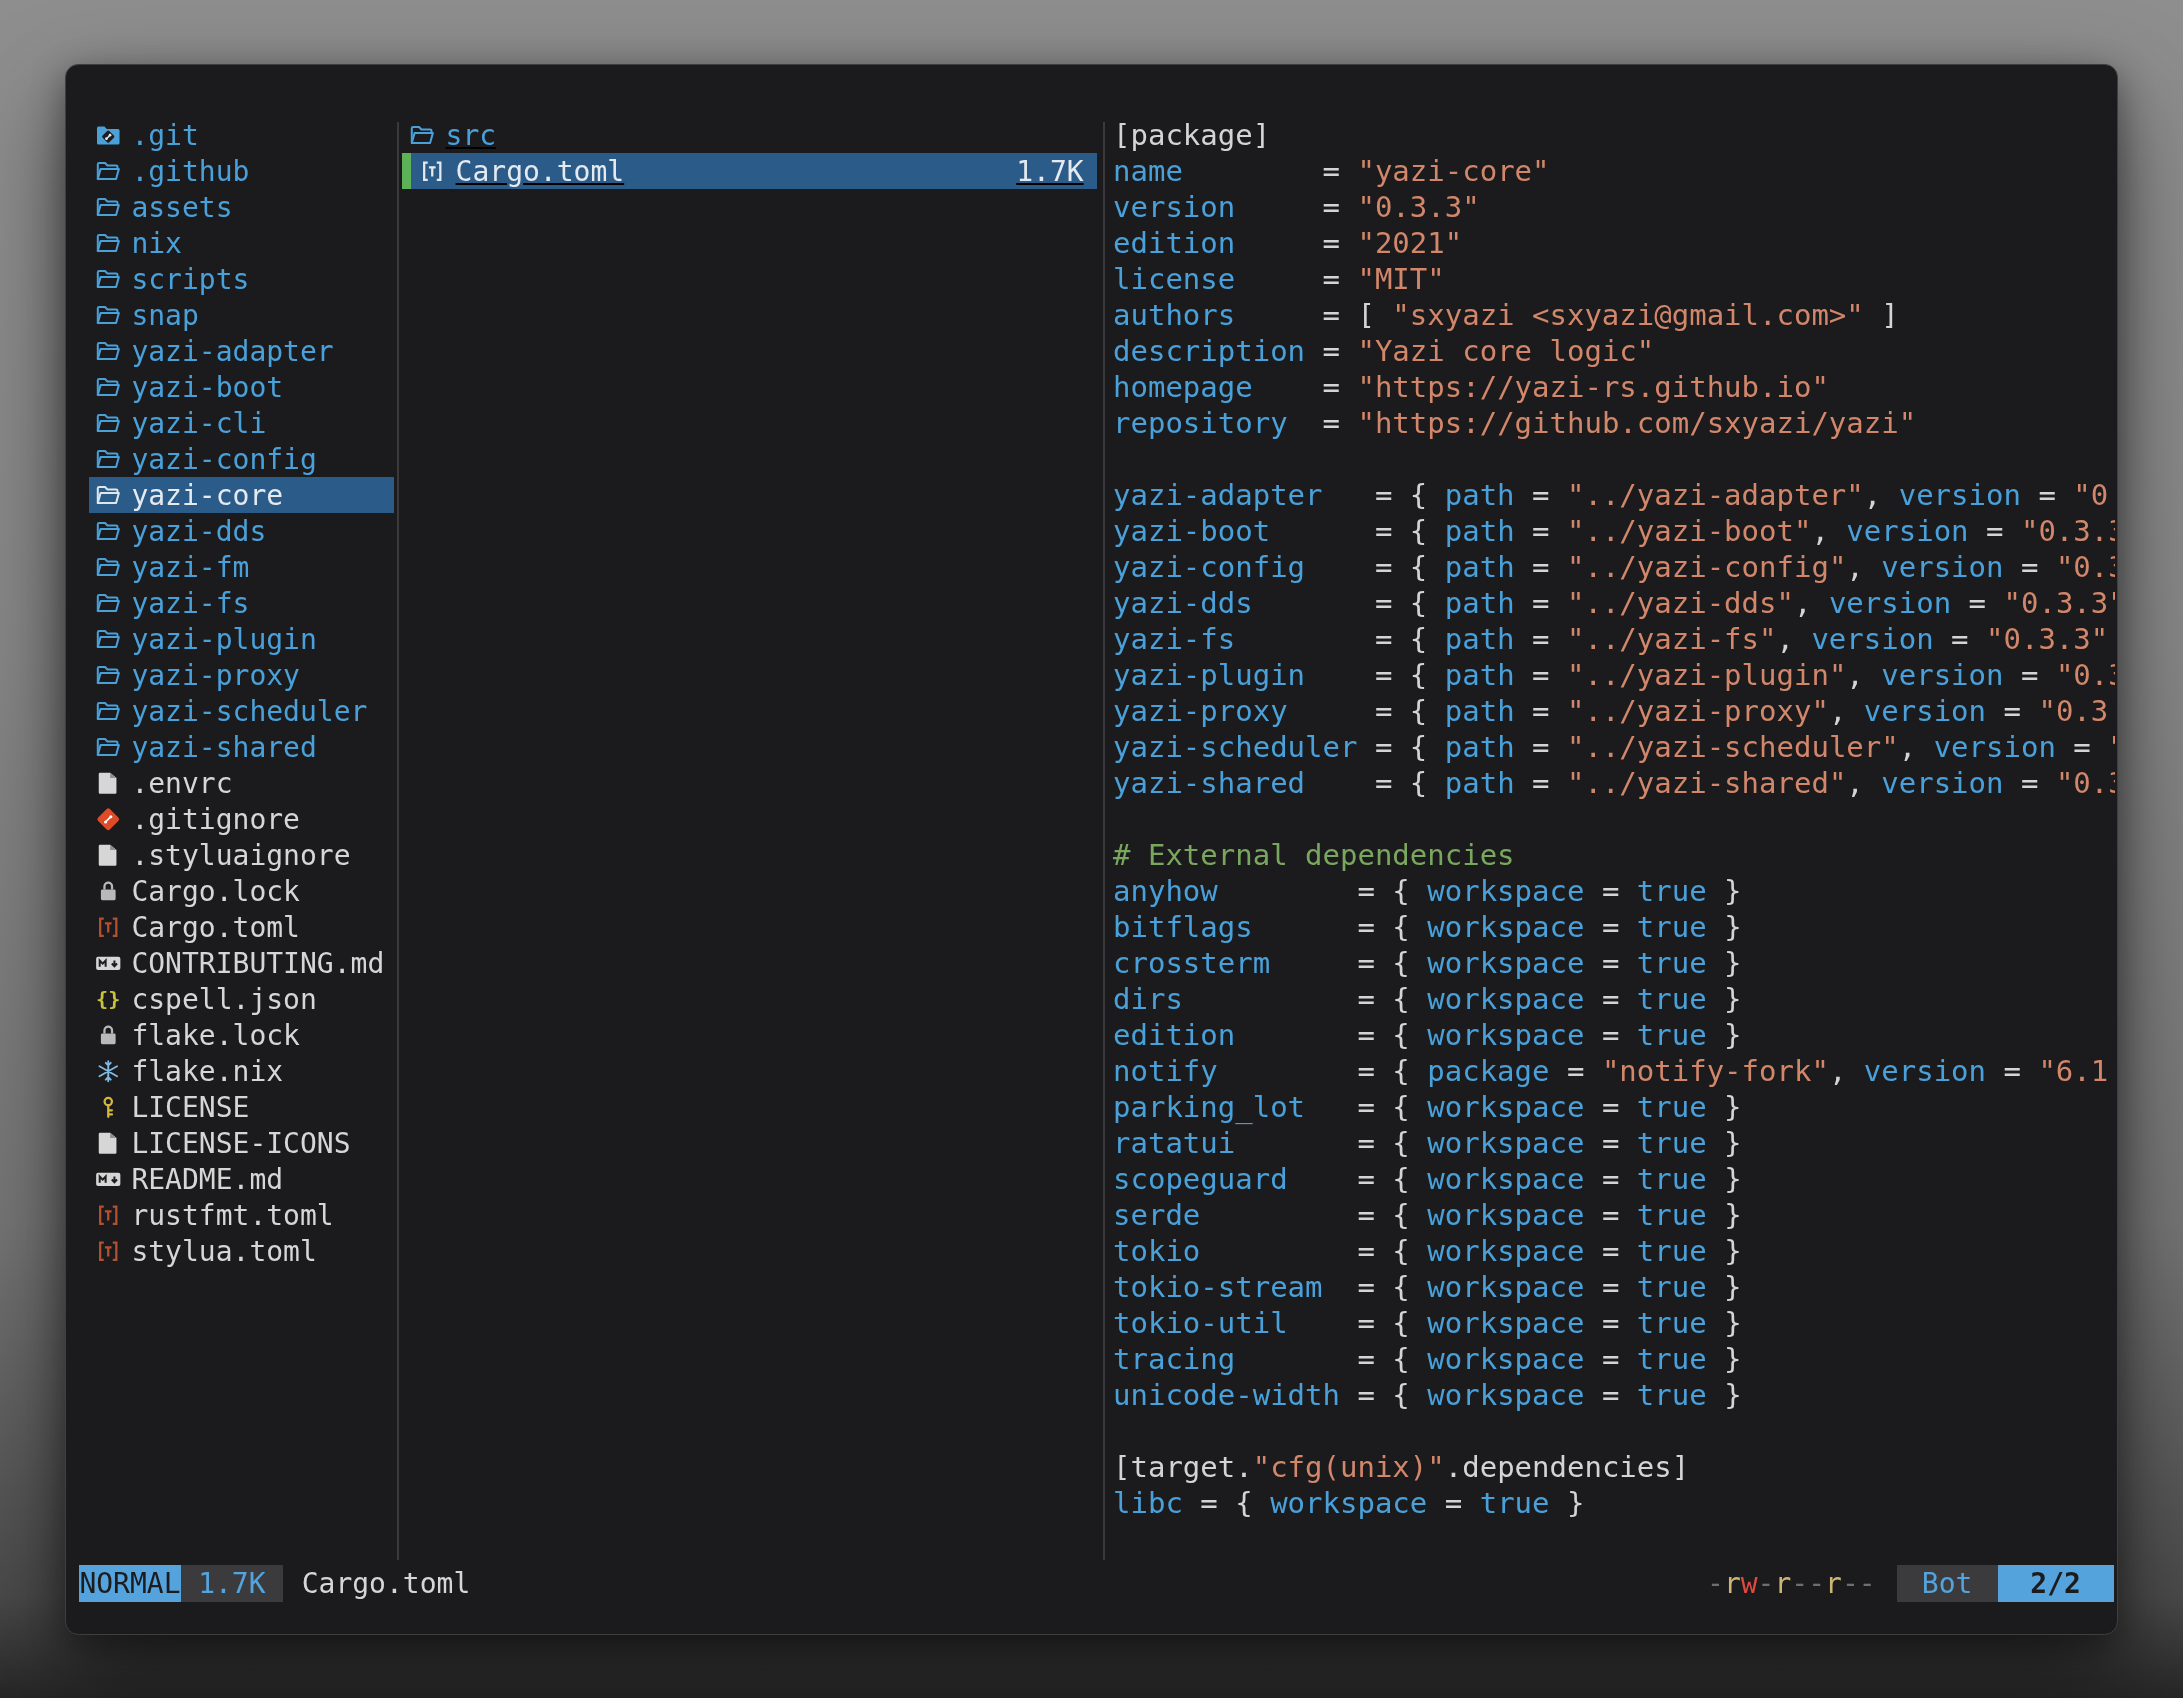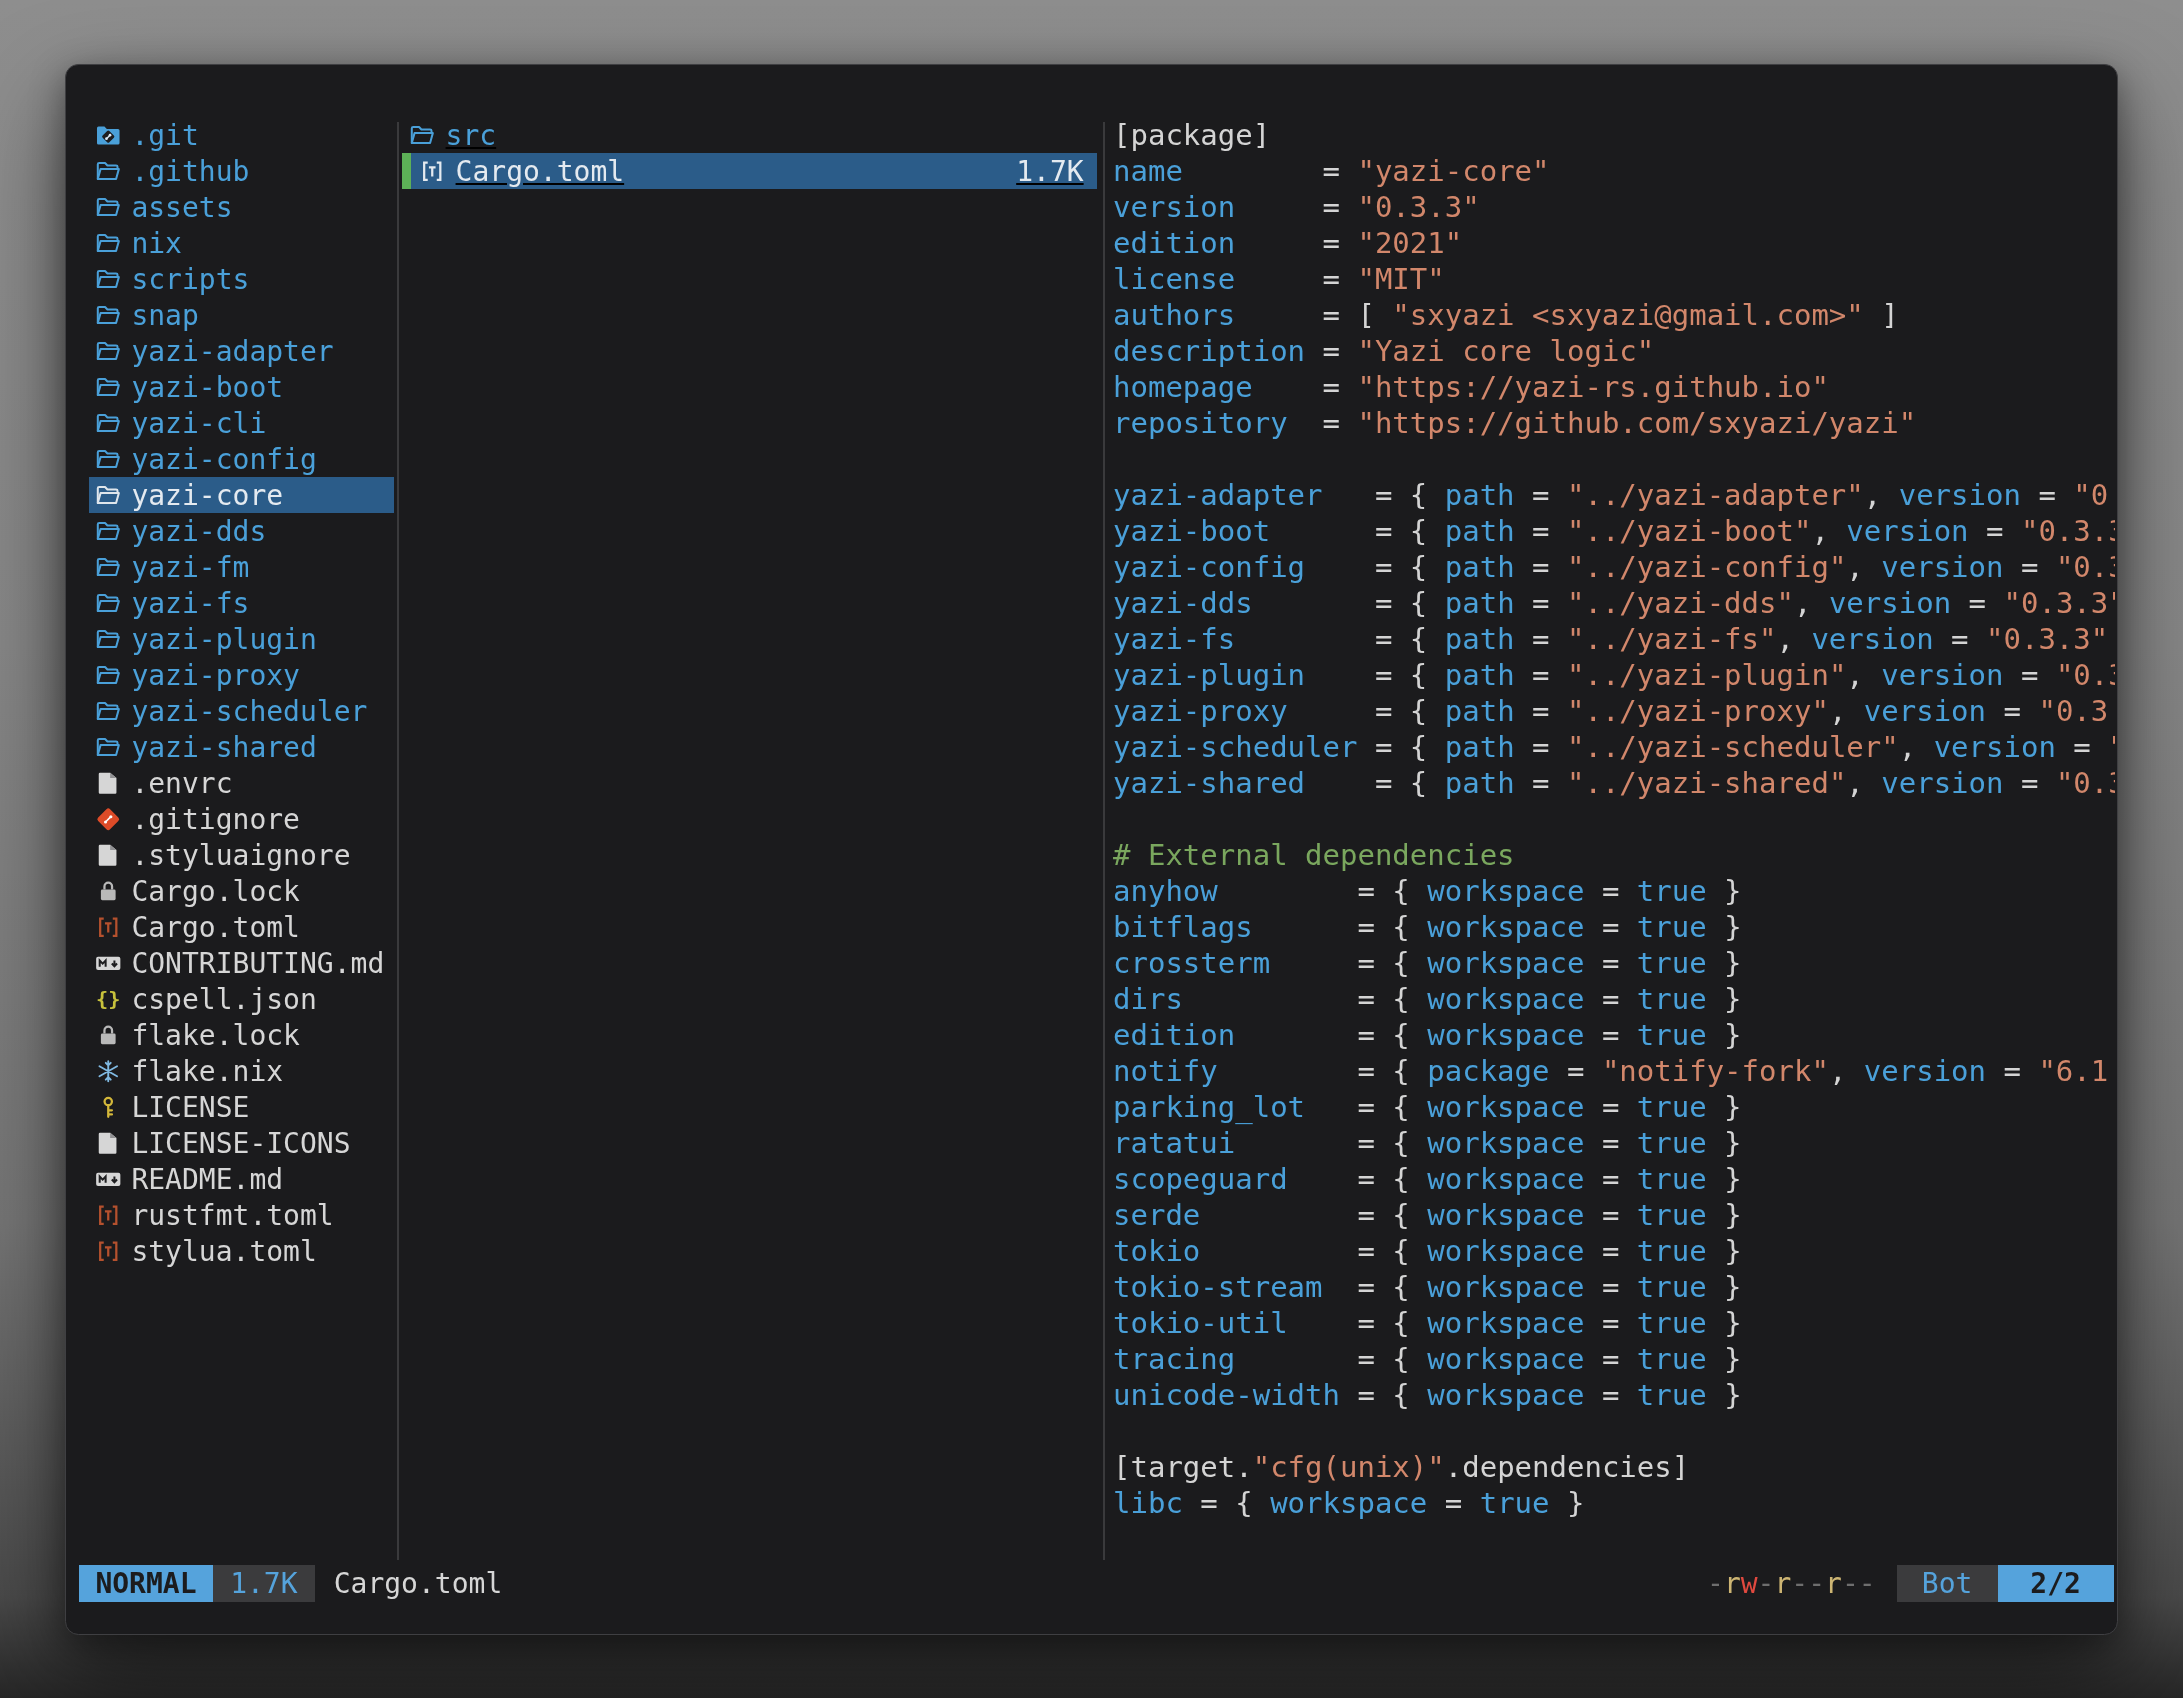--- a/index.html
+++ b/index.html
@@ -48,21 +48,21 @@
 
   .pline { height: 36px; line-height: 36px; font-size: 29px; white-space: pre; }
   .tk-w { color: #d4d4d4; } .tk-b { color: #4aa0d9; }
   .tk-s { color: #d2876b; } .tk-g { color: #7aa75e; }
 
   .statusbar { position: absolute; left: 0; right: 0; bottom: 32px; height: 37px;
                display: flex; align-items: center; font-size: 28px; }
   .sb-left  { display: flex; align-items: center; margin-left: 13.4px; height: 100%; }
   .sb-right { margin-left: auto; display: flex; align-items: center; margin-right: 3.4px; height: 100%; }
   .badge { height: 100%; display: flex; align-items: center; }
-  .badge-mode  { background: #55a3dc; color: #1c1c1e; font-weight: bold; padding: 0 16px; }
+  .badge-mode  { background: #55a3dc; color: #1c1c1e; font-weight: normal; padding: 0 0; }
   .badge-size  { background: #3b3b3d; color: #55a3dc; padding: 0 17.6px; }
   .sb-filename { color: #d6d6d6; margin-left: 18.5px; }
   .perms { margin-right: 21px; }
   .pc-d { color: #6e6e6e; } .pc-r { color: #cdb573; } .pc-w { color: #e0493f; }
   .badge-pos   { background: #3b3b3d; color: #55a3dc; width: 101px; justify-content: center; }
   .badge-count { background: #55a3dc; color: #1c1c1e; font-weight: bold; width: 116px; justify-content: center; }
 </style>
 </head>
 <body>
 

